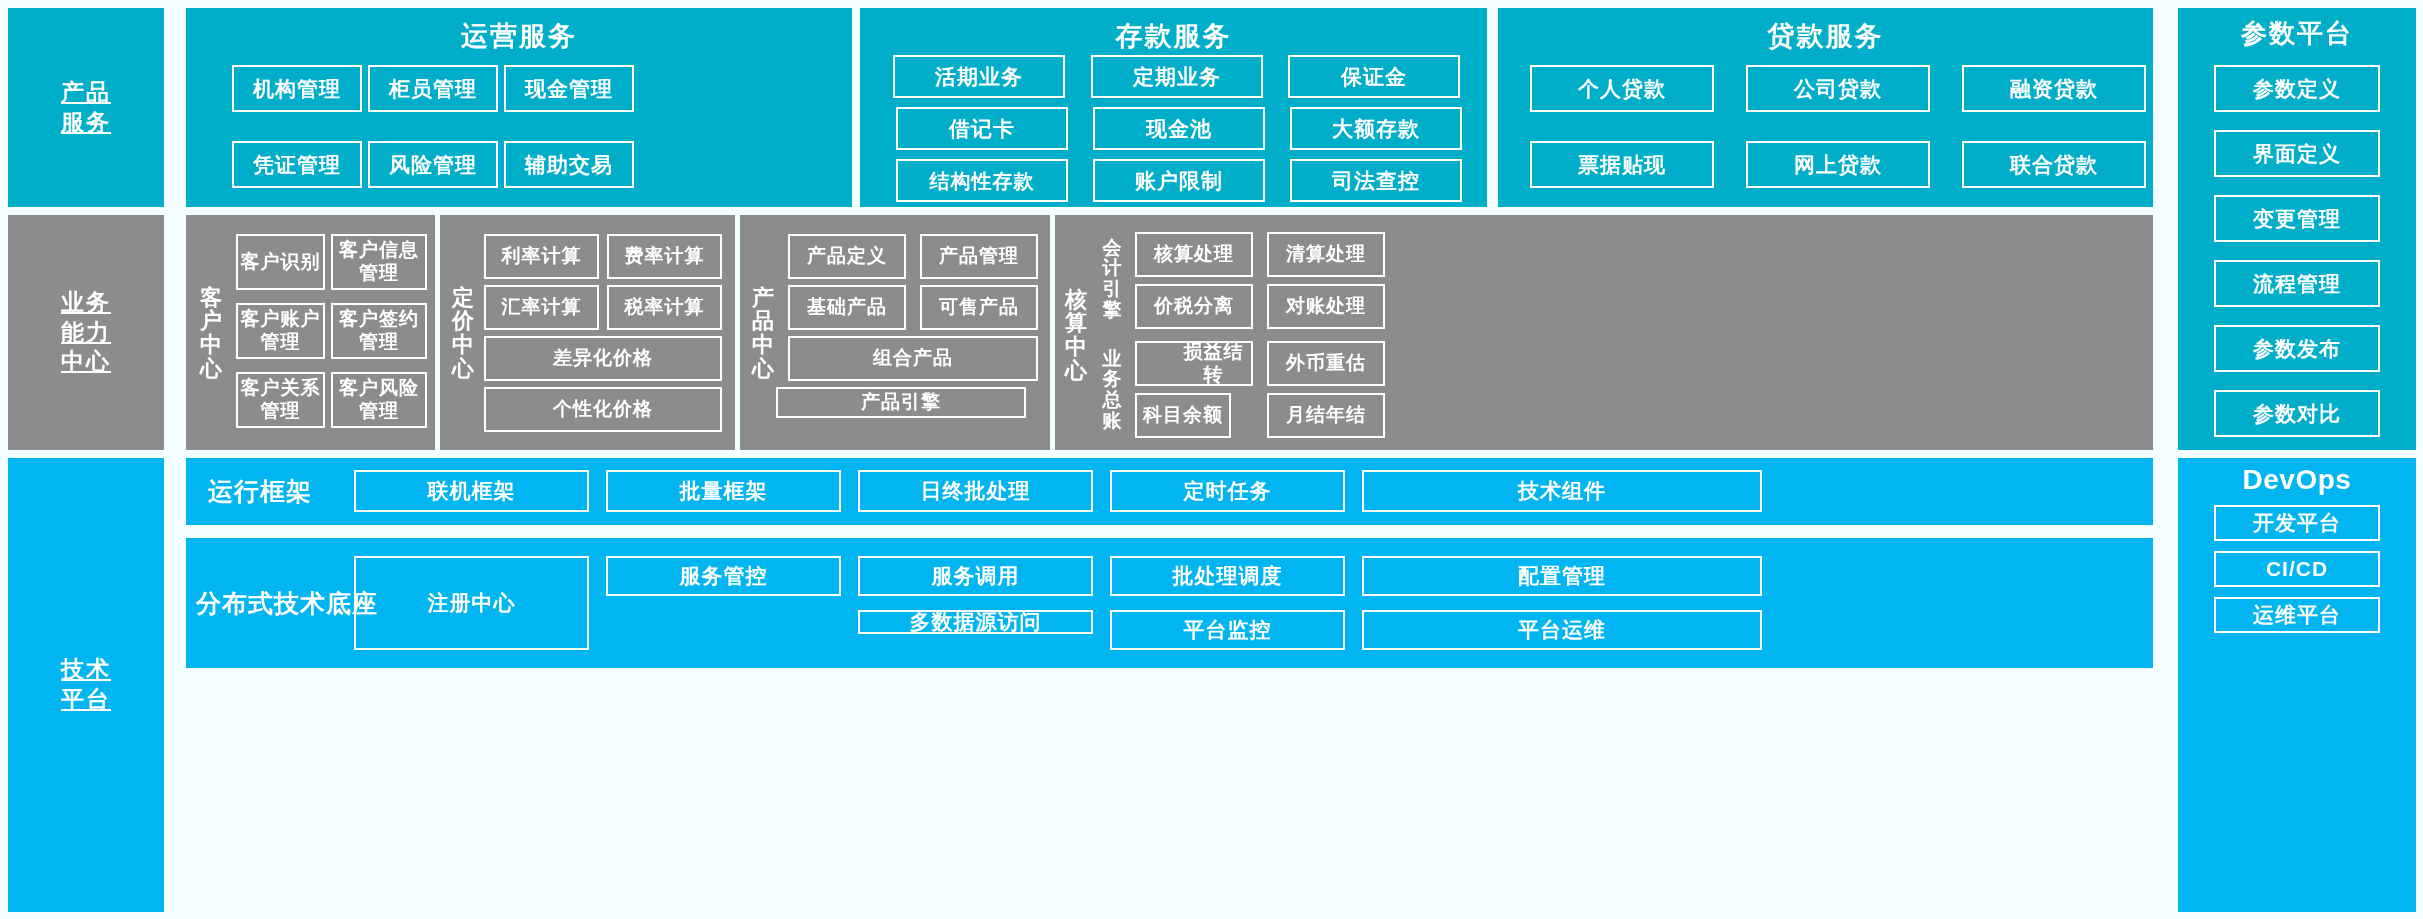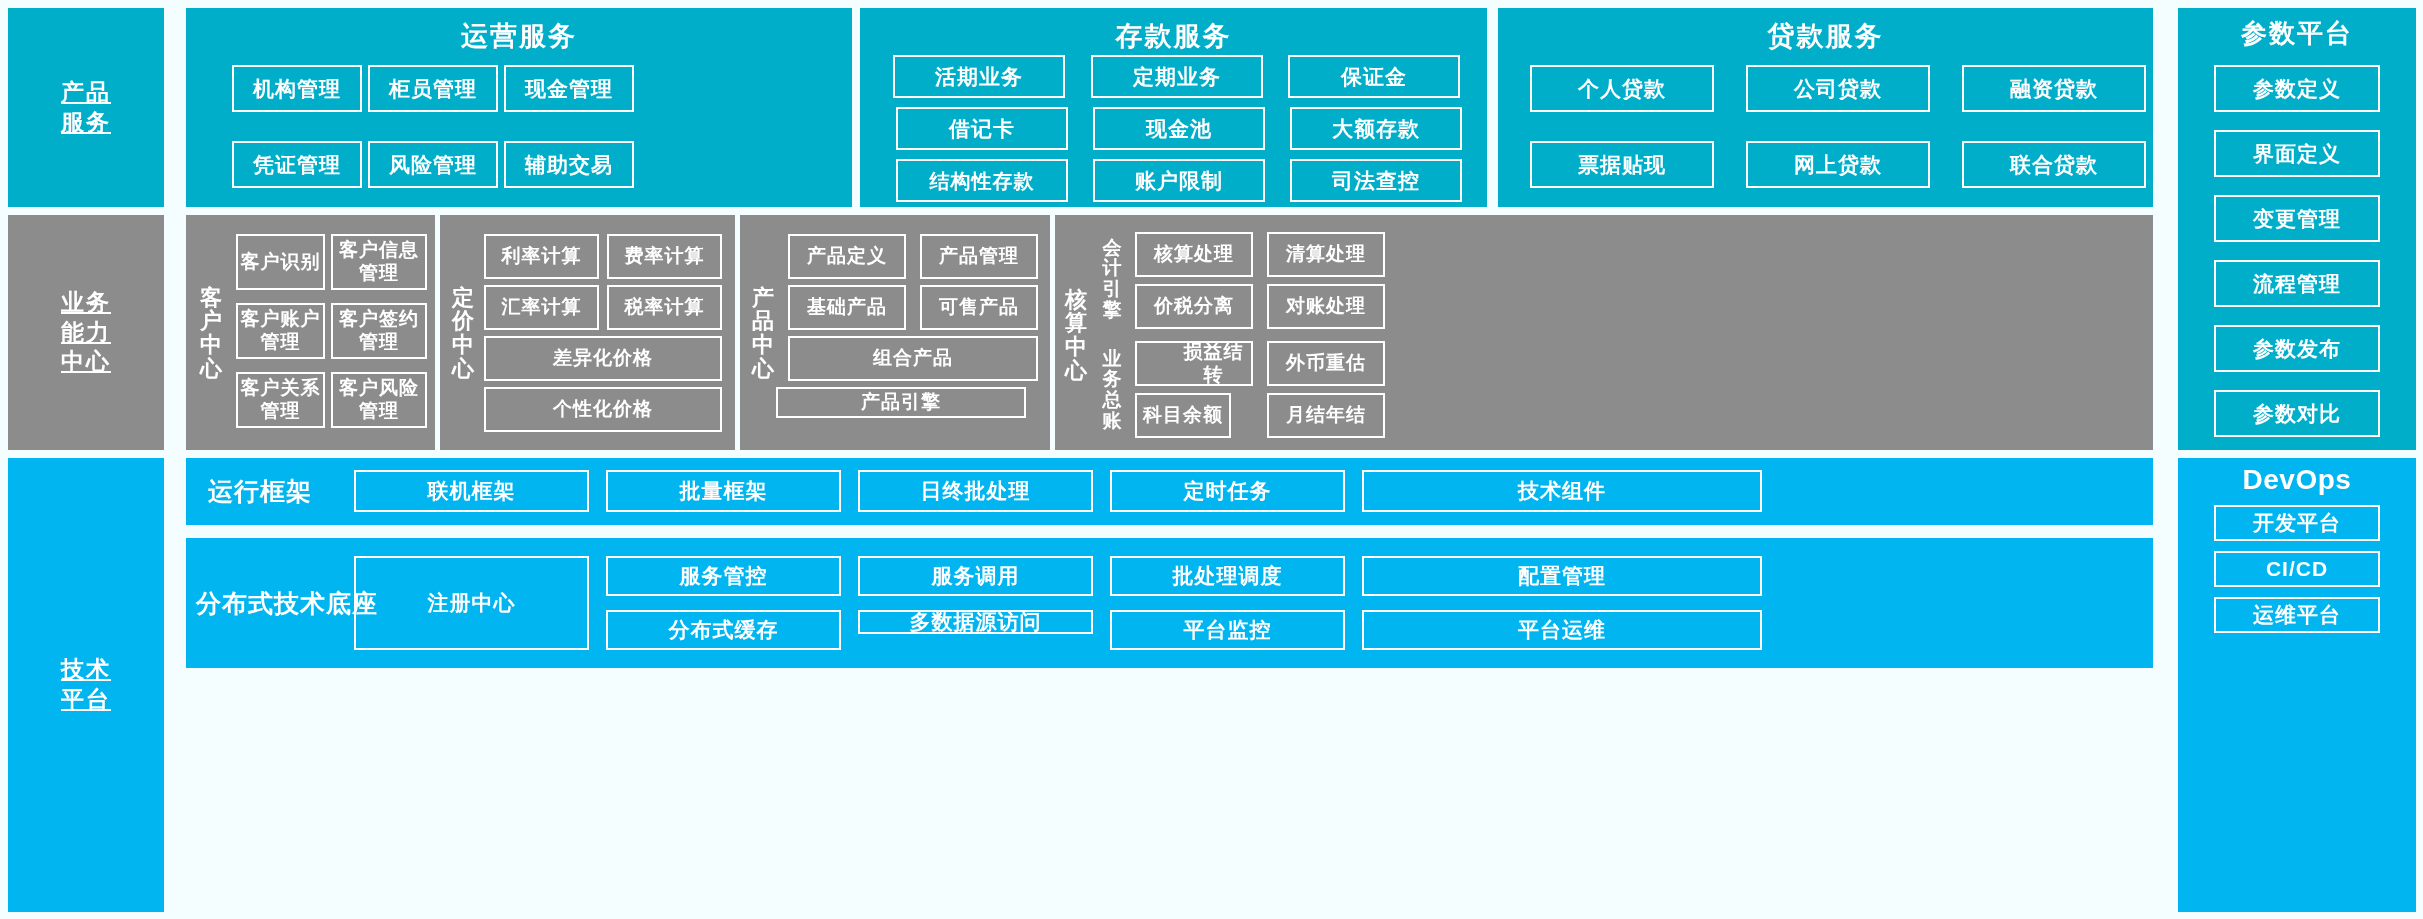--- a/index.html
+++ b/index.html
@@ -209,21 +209,20 @@
     <div class="box" style="left:672px;top:12px;width:235px;height:42px;">日终批处理</div>
     <div class="box" style="left:924px;top:12px;width:235px;height:42px;">定时任务</div>
     <div class="box" style="left:1176px;top:12px;width:400px;height:42px;">技术组件</div>
   </div>
 
   <div class="panel blue" style="left:186px;top:538px;width:1967px;height:130px;">
     <div class="tech-sub-label" style="left:10px;top:0;height:130px;">分布式技术底座</div>
     <div class="box" style="left:168px;top:18px;width:235px;height:94px;">注册中心</div>
 
     <div class="box" style="left:420px;top:18px;width:235px;height:40px;">服务管控</div>
-    <div class="box" style="left:420px;top:72px;width:235px;height:40px;">分布式缓存</div>
 
     <div class="box" style="left:672px;top:18px;width:235px;height:40px;">服务调用</div>
     <div class="box" style="left:672px;top:72px;width:235px;height:24px;">多数据源访问</div>
 
     <div class="box" style="left:924px;top:18px;width:235px;height:40px;">批处理调度</div>
     <div class="box" style="left:924px;top:72px;width:235px;height:40px;">平台监控</div>
 
     <div class="box" style="left:1176px;top:18px;width:400px;height:40px;">配置管理</div>
     <div class="box" style="left:1176px;top:72px;width:400px;height:40px;">平台运维</div>
   </div>

